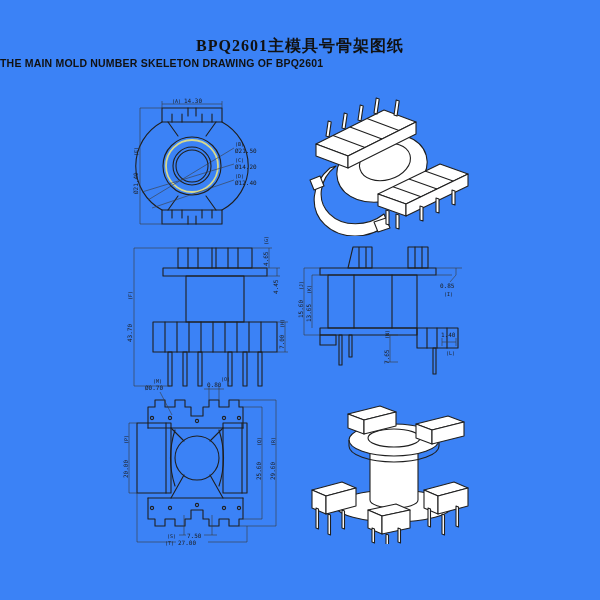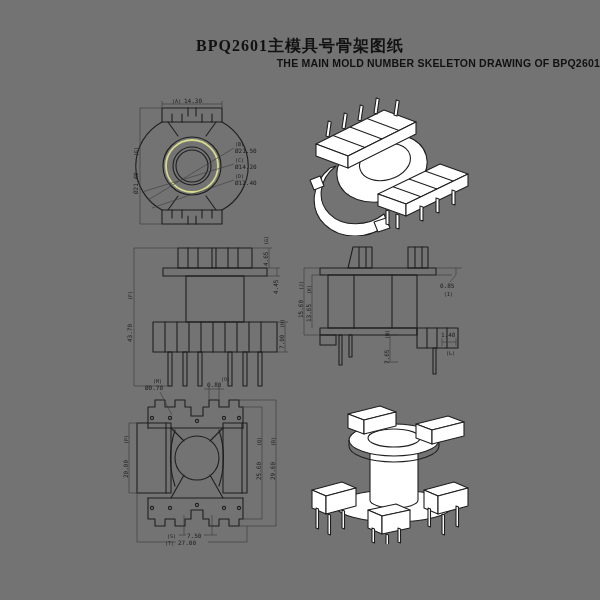--- a/index.html
+++ b/index.html
@@ -1,21 +1,21 @@
 <!DOCTYPE html>
 <html><head>
 <meta charset="utf-8">
 <style>
   html,body{margin:0;padding:0;background:#e8e8e8;}
-  #screen{position:relative;width:600px;height:600px;background:#737373;overflow:hidden;
+  #screen{position:relative;width:600px;height:600px;background:#3b82f6;overflow:hidden;
           font-family:"Liberation Sans","DejaVu Sans",sans-serif;}
   .title-zh{position:absolute;top:36px;left:0;width:600px;text-align:center;
             font-family:"Liberation Serif","DejaVu Serif",serif;
             font-size:16px;font-weight:700;color:#111;letter-spacing:1px;}
-  .title-en{position:absolute;top:57px;left:0;width:600px;text-align:right;
+  .title-en{position:absolute;top:57px;left:0;width:600px;text-align:left;
             font-size:10.5px;font-weight:700;color:#111;letter-spacing:.2px;}
   .view{position:absolute;}
   svg{display:block;}
   svg text{font-family:"DejaVu Sans Mono","Liberation Mono",monospace;fill:#1c1c1c;}
   .obj{stroke:#1f1f1f;stroke-width:1.1;fill:none;stroke-linejoin:round;stroke-linecap:round;}
   .objf{stroke:#1f1f1f;stroke-width:1.1;fill:#ffffff;stroke-linejoin:round;}
   .dim{stroke:#3a3a3a;stroke-width:.6;fill:none;}
   .ring{stroke:#d6d98e;stroke-width:1.8;fill:none;}
   .t6{font-size:6px;} .t5{font-size:5px;}
 </style>

